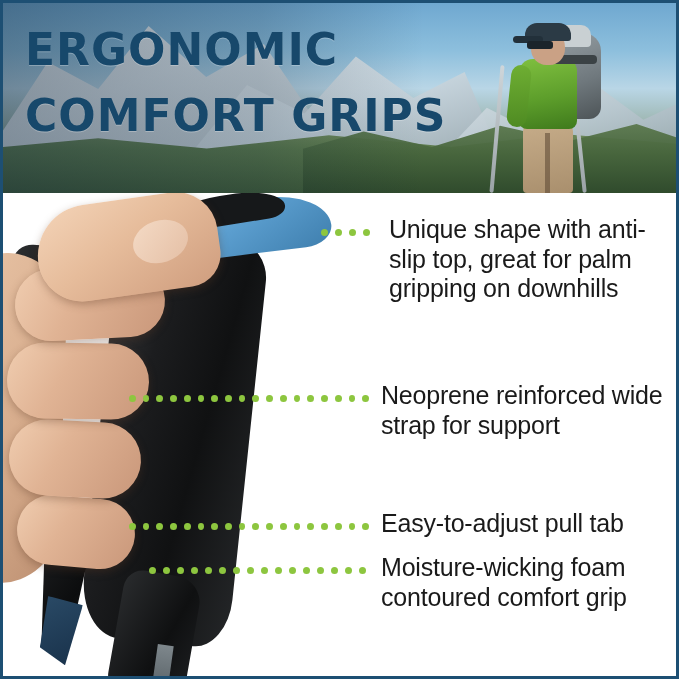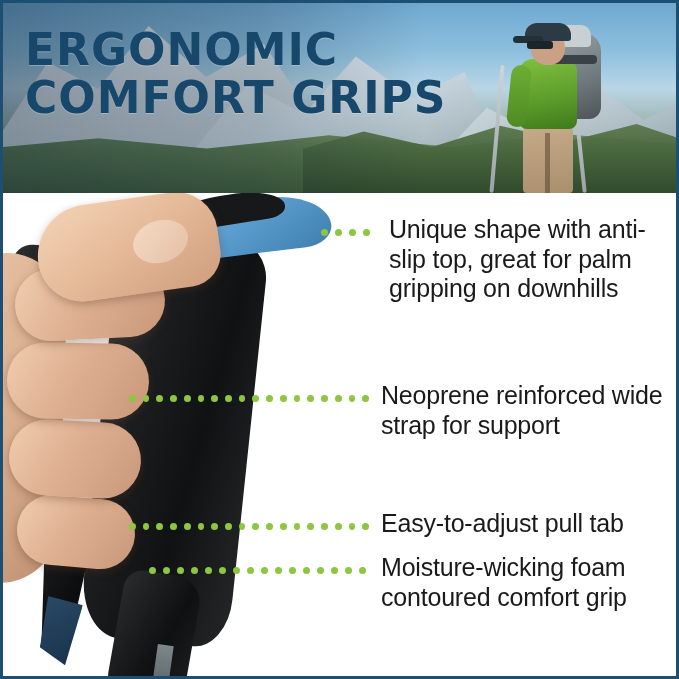--- a/index.html
+++ b/index.html
@@ -158,21 +158,21 @@
     width: 430px;
     font-family: "DejaVu Sans", sans-serif;
     font-weight: bold;
     font-size: 44px;
     line-height: 0.95;
     letter-spacing: 1px;
     color: #17486b;
     text-transform: uppercase;
     text-shadow: 0 1px 0 rgba(255,255,255,.25);
   }
-  .banner-title .line2 { display: block; margin-top: 6px; }
+  .banner-title .line2 { display: block; margin-top: 24px; }
 
   
   .photo {
     position: absolute;
     left: 0;
     top: 190px;
     width: 679px;
     height: 486px;
     background: #ffffff;
     overflow: hidden;

